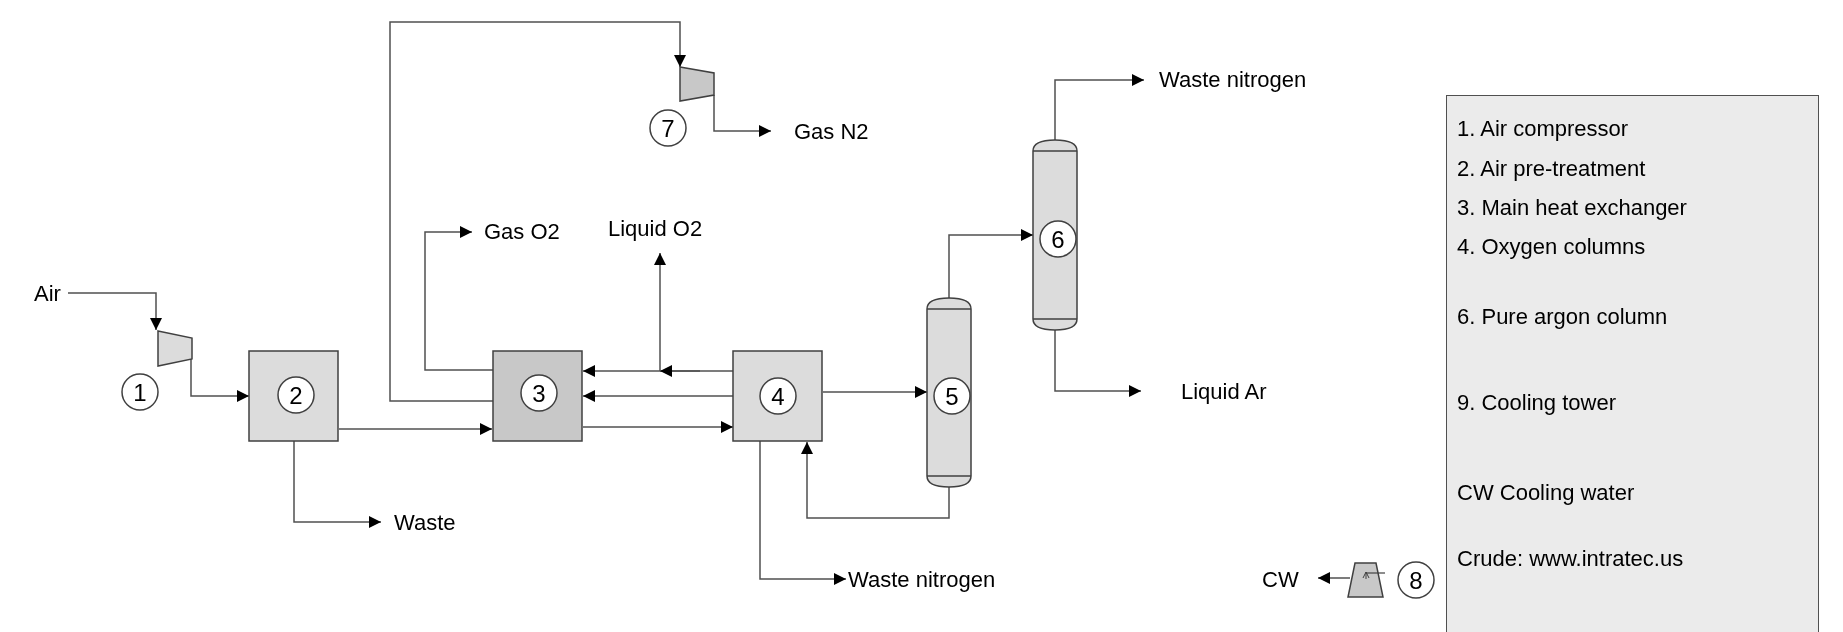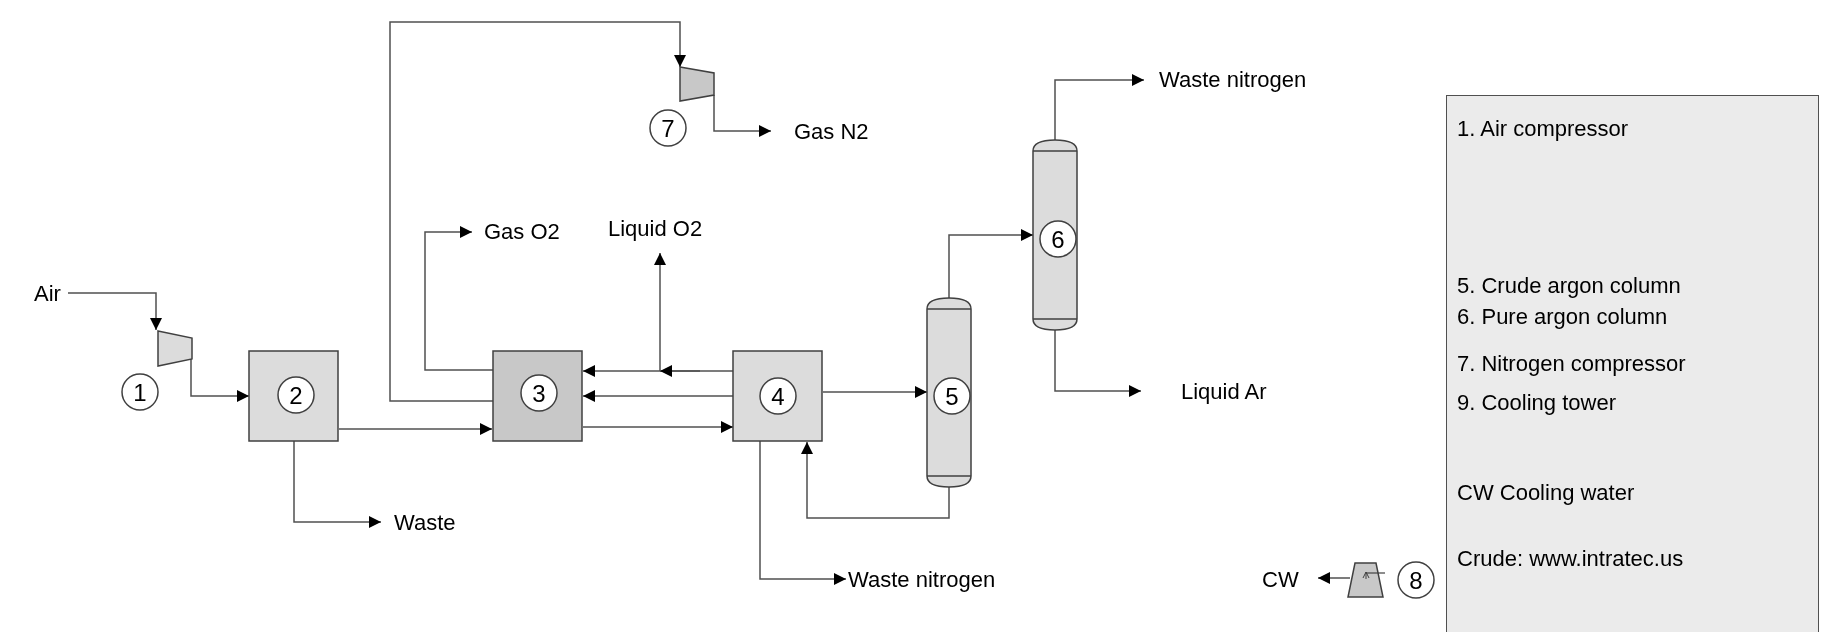--- a/index.html
+++ b/index.html
@@ -108,19 +108,20 @@
   <text class="lbl" x="608" y="236">Liquid O2</text>
   <text class="lbl" x="794" y="139">Gas N2</text>
   <text class="lbl" x="1159" y="87">Waste nitrogen</text>
   <text class="lbl" x="848" y="587">Waste nitrogen</text>
   <text class="lbl" x="1181" y="399">Liquid Ar</text>
   <text class="lbl" x="1262" y="587">CW</text>
 </svg>
 
 <div class="legend-box">
   <div class="legend-item" style="top:20px">1. Air compressor</div>
-  <div class="legend-item" style="top:177px">5. Crude argon column</div>
+  <div class="legend-item" style="top:60px">2. Air pre-treatment</div>
+  <div class="legend-item" style="top:99px">3. Main heat exchanger</div>
+  <div class="legend-item" style="top:138px">4. Oxygen columns</div>
   <div class="legend-item" style="top:208px">6. Pure argon column</div>
-  <div class="legend-item" style="top:255px">7. Nitrogen compressor</div>
   <div class="legend-item" style="top:294px">9. Cooling tower</div>
   <div class="legend-item" style="top:384px">CW Cooling water</div>
   <div class="legend-item" style="top:450px">Crude: www.intratec.us</div>
 </div>
 
 </body></html>

